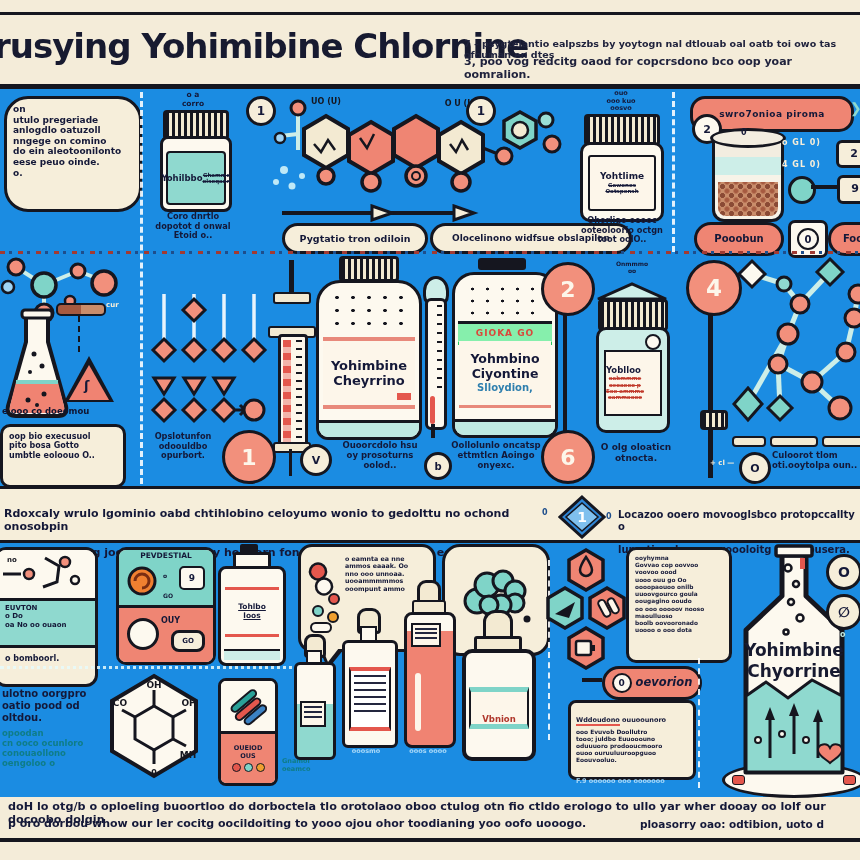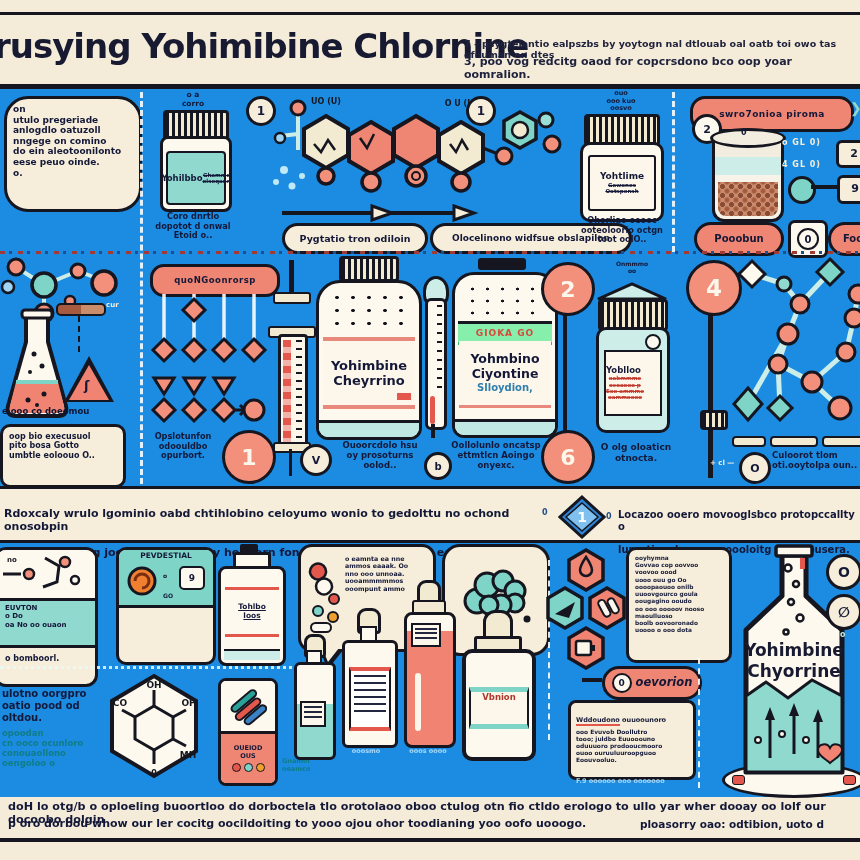--- a/index.html
+++ b/index.html
@@ -199,23 +199,20 @@
   <div class="abs" style="left:64px;top:356px;width:0;height:0;border-left:25px solid transparent;border-right:25px solid transparent;border-bottom:46px solid #15161f"></div>
   <div class="abs" style="left:69px;top:365px;width:0;height:0;border-left:20px solid transparent;border-right:20px solid transparent;border-bottom:35px solid #f08372"></div>
   <div class="abs t" style="left:84px;top:378px;font-size:13px">ʃ</div>
   <div class="abs t" style="left:2px;top:406px;width:116px;font-size:8.5px;color:#101430">e ooo co doeomou</div>
   <div class="abs box" style="left:0;top:424px;width:120px;height:58px;border-radius:10px">
     <div class="t" style="padding:5px 6px;font-size:8px">oop bio execusuol
 pito bosa Gotto
 umbtle eoloouo O..</div>
   </div>
 
-  <div class="abs pill" style="left:150px;top:264px;width:124px;height:27px;border-radius:14px">
-    <span class="t" style="font-size:8.5px;letter-spacing:.5px">quoNGoonrorsp</span>
-  </div>
   <svg class="abs" style="left:148px;top:294px" width="122" height="134" viewBox="0 0 122 134">
     <g stroke="rgba(255,255,255,.9)" stroke-width="3.5">
       <line x1="16" y1="0" x2="16" y2="64"></line>
         <line x1="46" y1="0" x2="46" y2="64"></line>
       <line x1="76" y1="0" x2="76" y2="64"></line>
         <line x1="106" y1="0" x2="106" y2="64"></line>
     </g>
     <polygon points="46,5 57,16 46,27 35,16" fill="#f2907c" stroke="#15161f" stroke-width="3"></polygon>
     <polygon points="16,45 27,56 16,67 5,56" fill="#f2907c" stroke="#15161f" stroke-width="3"></polygon>
     <polygon points="46,45 57,56 46,67 35,56" fill="#f2907c" stroke="#15161f" stroke-width="3"></polygon>
@@ -422,20 +419,27 @@
       <svg class="abs" style="left:6px;top:14px" width="34" height="34" viewBox="0 0 34 34">
         <circle cx="17" cy="17" r="13" fill="#f08030" stroke="#15161f" stroke-width="3"></circle>
         <path d="M17 17 m-7 0 a7 7 0 1 1 7 7" fill="none" stroke="#7a2d12" stroke-width="3"></path>
       </svg>
       <span class="abs t" style="left:44px;top:22px;font-size:6px">o</span>
       <div class="abs" style="right:8px;top:16px;width:22px;height:20px;background:#fdf9ef;border:2.5px solid #15161f;border-radius:5px;display:flex;align-items:center;justify-content:center">
         <span class="t" style="font-size:9px">9</span>
       </div>
       <span class="abs t" style="left:44px;top:42px;font-size:6px">GO</span>
     </div>
+    <div class="abs" style="left:0;right:0;top:58px;bottom:0;background:#ef8573">
+      <div class="abs circ" style="left:8px;top:10px;width:26px;height:26px;background:#fdf9ef"></div>
+      <span class="abs t" style="left:42px;top:8px;font-size:8px">OUY</span>
+      <div class="abs cpill" style="left:52px;top:22px;width:28px;height:16px;border-radius:8px">
+        <span class="t" style="font-size:7px">GO</span>
+      </div>
+    </div>
   </div>
 
   <div class="abs dotteal" style="left:0;top:666px;width:312px"></div>
 
   <svg class="abs" style="left:104px;top:668px" width="100" height="120" viewBox="0 0 100 120">
     <polygon points="50,8 92,33 92,83 50,108 8,83 8,33" fill="#fdf9ef" stroke="#15161f" stroke-width="4"></polygon>
     <polygon points="50,38 69,49 69,71 50,82 31,71 31,49" fill="none" stroke="#15161f" stroke-width="3"></polygon>
     <line x1="50" y1="38" x2="50" y2="22" stroke="#15161f" stroke-width="3"></line>
     <line x1="31" y1="49" x2="18" y2="42" stroke="#15161f" stroke-width="3"></line>
     <line x1="69" y1="49" x2="82" y2="42" stroke="#15161f" stroke-width="3"></line>
@@ -543,21 +547,21 @@
       <div class="abs" style="left:4px;top:8px;width:26px;height:20px;background:#fdf6ea;border:2px solid #15161f">
         <div style="margin:3px 2px;height:11px;background:repeating-linear-gradient(180deg,#23263f 0 2px,transparent 2px 4.5px)"></div>
       </div>
       <div class="abs" style="left:8px;bottom:14px;width:6px;height:58px;background:#fdf6ea;border-radius:3px"></div>
     </div>
   </div>
   <div class="abs" style="left:462px;top:610px;width:66px;height:144px">
     <div class="abs" style="left:21px;top:0;width:24px;height:28px;background:#f3ead2;border:3px solid #15161f;border-radius:12px 12px 5px 5px"></div>
     <div class="abs" style="left:12px;top:26px;width:42px;height:13px;background:#f3ead2;border:3px solid #15161f;border-radius:3px"></div>
     <div class="abs" style="left:0;top:39px;width:66px;height:104px;background:#fdf9ef;border:4px solid #15161f;border-radius:10px">
-      <div class="abs" style="left:3px;right:3px;top:34px;height:32px;background:#fdf6ea;border:2.5px solid #15161f;border-top:5px solid #7fd4c8;border-bottom:5px solid #7fd4c8;display:flex;align-items:flex-start;justify-content:center">
+      <div class="abs" style="left:3px;right:3px;top:34px;height:32px;background:#fdf6ea;border:2.5px solid #15161f;border-top:5px solid #7fd4c8;border-bottom:5px solid #7fd4c8;display:flex;align-items:flex-end;justify-content:center">
         <span class="t" style="font-size:8.5px;color:#b0372c">Vbnion</span>
       </div>
     </div>
   </div>
   <div class="abs t ctr bluetx" style="left:340px;top:748px;width:52px;font-size:6.5px">ooosmo</div>
   <div class="abs t ctr bluetx" style="left:400px;top:748px;width:56px;font-size:6.5px">ooos oooo</div>
 
   <div class="abs dashv" style="left:548px;top:560px;height:180px;border-left-width:2.5px"></div>
 
   <svg class="abs" style="left:546px;top:546px" width="80" height="124" viewBox="0 0 80 124">

